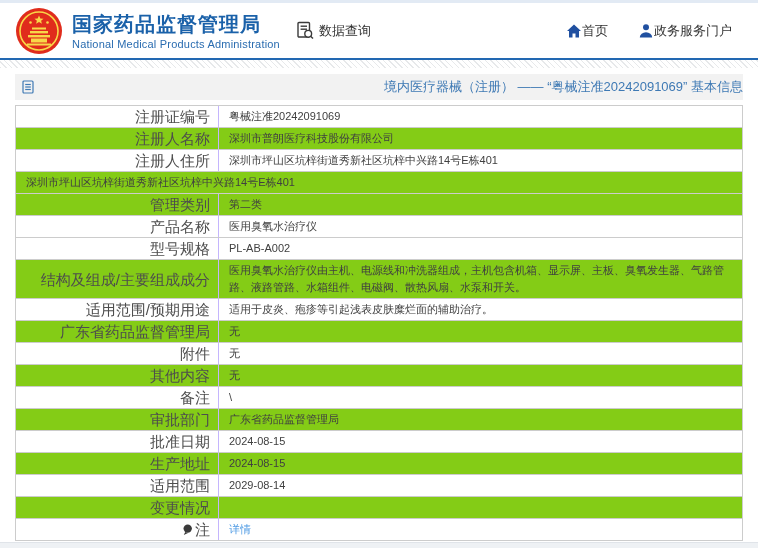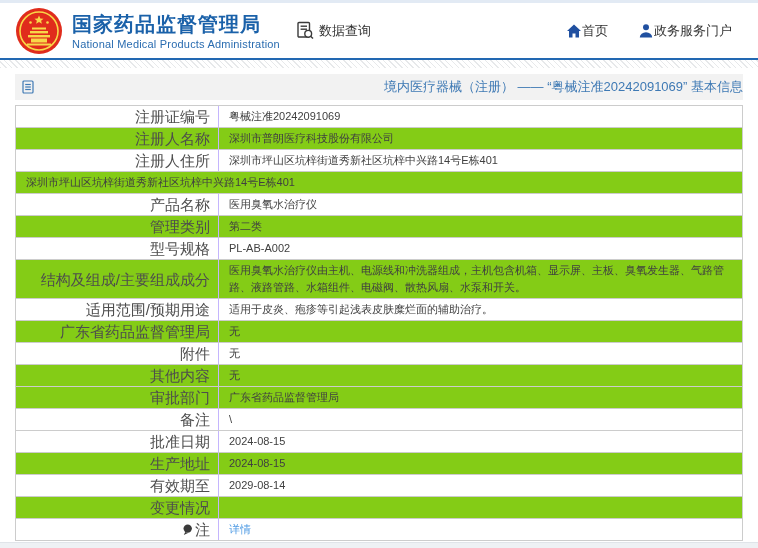--- a/index.html
+++ b/index.html
@@ -198,28 +198,28 @@
     <div class="cell-label">注册人名称</div>
     <div class="cell-value">深圳市普朗医疗科技股份有限公司</div>
   </div>
     <div class="row">
     <div class="cell-label">注册人住所</div>
     <div class="cell-value">深圳市坪山区坑梓街道秀新社区坑梓中兴路14号E栋401</div>
   </div>
     <div class="row alt">
     <div class="cell-value">深圳市坪山区坑梓街道秀新社区坑梓中兴路14号E栋401</div>
   </div>
+    <div class="row alt">
+    <div class="cell-label">管理类别</div>
+    <div class="cell-value">第二类</div>
+  </div>
     <div class="row">
     <div class="cell-label">产品名称</div>
     <div class="cell-value">医用臭氧水治疗仪</div>
   </div>
-    <div class="row alt">
-    <div class="cell-label">管理类别</div>
-    <div class="cell-value">第二类</div>
-  </div>
     <div class="row">
     <div class="cell-label">型号规格</div>
     <div class="cell-value">PL-AB-A002</div>
   </div>
     <div class="row alt">
     <div class="cell-label">结构及组成/主要组成成分</div>
     <div class="cell-value">医用臭氧水治疗仪由主机、电源线和冲洗器组成，主机包含机箱、显示屏、主板、臭氧发生器、气路管路、液路管路、水箱组件、电磁阀、散热风扇、水泵和开关。</div>
   </div>
     <div class="row">
     <div class="cell-label">适用范围/预期用途</div>
@@ -230,38 +230,38 @@
     <div class="cell-value">无</div>
   </div>
     <div class="row">
     <div class="cell-label">附件</div>
     <div class="cell-value">无</div>
   </div>
     <div class="row alt">
     <div class="cell-label">其他内容</div>
     <div class="cell-value">无</div>
   </div>
+    <div class="row">
+    <div class="cell-label">备注</div>
+    <div class="cell-value">\</div>
+  </div>
     <div class="row alt">
     <div class="cell-label">审批部门</div>
     <div class="cell-value">广东省药品监督管理局</div>
   </div>
     <div class="row">
-    <div class="cell-label">备注</div>
-    <div class="cell-value">\</div>
-  </div>
-    <div class="row">
     <div class="cell-label">批准日期</div>
     <div class="cell-value">2024-08-15</div>
   </div>
     <div class="row alt">
     <div class="cell-label">生产地址</div>
     <div class="cell-value">2024-08-15</div>
   </div>
     <div class="row">
-    <div class="cell-label">有效期至</div>
+    <div class="cell-label">适用范围</div>
     <div class="cell-value">2029-08-14</div>
   </div>
     <div class="row alt">
     <div class="cell-label">变更情况</div>
     <div class="cell-value"></div>
   </div>
     <div class="row">
     <div class="cell-label">
         <svg viewBox="0 0 11 12" class="note-icon">
           <circle cx="5.7" cy="4.6" r="4.2" fill="#3a3a3a"></circle>

